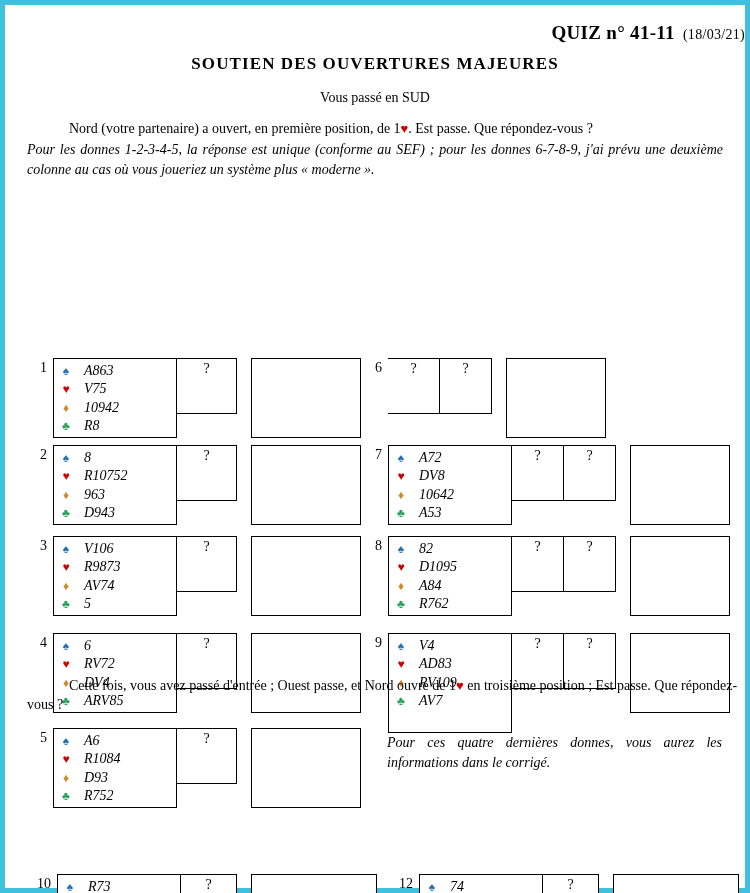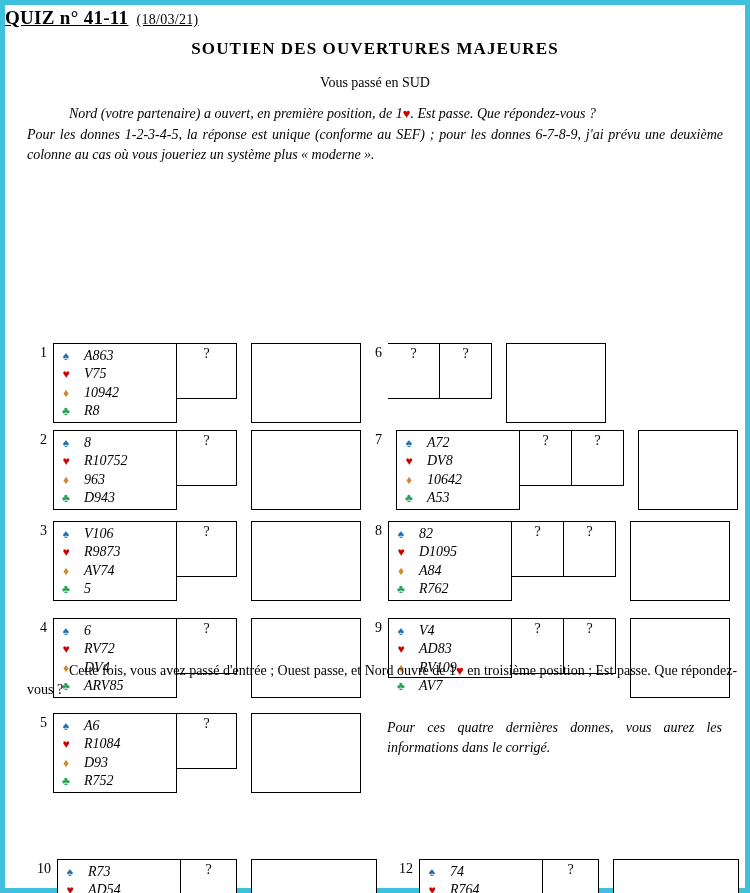--- a/index.html
+++ b/index.html
@@ -19,26 +19,25 @@
     background:#ffffff;
   }
   .inner {
     position:relative;
     width:100%; height:100%;
     padding:0;
   }
 
   
   .title-quiz {
-    text-align:left;
+    text-align:right;
     font-weight:bold;
     font-size:19px;
-    margin-top:2px;
+    margin-top:17px;
     letter-spacing:.3px;
-    text-decoration:underline;
   }
   .title-quiz .date {
     font-size:14px;
     font-weight:normal;
     margin-left:8px;
   }
   .title-sub {
     text-align:center;
     font-weight:bold;
     font-size:17px;
@@ -50,21 +49,20 @@
     font-size:14px;
     margin-top:16px;
   }
 
   
   .para-block { margin:14px 22px 0 22px; }
   .para-lead {
     font-size:14px;
     text-indent:42px;
     line-height:1.35;
-    font-style:italic;
   }
   .para-ital {
     font-size:14px;
     font-style:italic;
     line-height:1.42;
     text-align:justify;
     margin-top:1px;
   }
   .para-mid {
     font-size:14px;
@@ -222,21 +220,21 @@
     <div class="qrow" style="left:355px; top:178px;">
       <div class="qnum">6</div>
       <div class="qmark-box" style="width:52px;height:56px;">?</div>
       <div class="qmark-box" style="width:52px;height:56px;">?</div>
       <div class="spacer" style="width:14px;"></div>
       <div class="ans-box" style="width:100px;height:80px;"></div>
     </div>
 
     <div class="qrow" style="left:355px; top:265px;">
       <div class="qnum">7</div>
-      <div class="hand-box" style="width:124px;height:80px;margin-left:8px;">
+      <div class="hand-box" style="width:124px;height:80px;">
         <div class="hand-line"><span class="suit s-spade">♠</span><span class="cards">A72</span></div>
         <div class="hand-line"><span class="suit s-heart">♥</span><span class="cards">DV8</span></div>
         <div class="hand-line"><span class="suit s-diamond">♦</span><span class="cards">10642</span></div>
         <div class="hand-line"><span class="suit s-club">♣</span><span class="cards">A53</span></div>
       </div>
       <div class="qmark-box" style="width:52px;height:56px;">?</div>
       <div class="qmark-box" style="width:52px;height:56px;">?</div>
       <div class="spacer" style="width:14px;"></div>
       <div class="ans-box" style="width:100px;height:80px;"></div>
     </div>
@@ -250,21 +248,21 @@
         <div class="hand-line"><span class="suit s-club">♣</span><span class="cards">R762</span></div>
       </div>
       <div class="qmark-box" style="width:52px;height:56px;">?</div>
       <div class="qmark-box" style="width:52px;height:56px;">?</div>
       <div class="spacer" style="width:14px;"></div>
       <div class="ans-box" style="width:100px;height:80px;"></div>
     </div>
 
     <div class="qrow" style="left:355px; top:453px;">
       <div class="qnum">9</div>
-      <div class="hand-box" style="width:124px;height:60px;">
+      <div class="hand-box" style="width:124px;height:100px;">
         <div class="hand-line"><span class="suit s-spade">♠</span><span class="cards">V4</span></div>
         <div class="hand-line"><span class="suit s-heart">♥</span><span class="cards">AD83</span></div>
         <div class="hand-line"><span class="suit s-diamond">♦</span><span class="cards">RV109</span></div>
         <div class="hand-line"><span class="suit s-club">♣</span><span class="cards">AV7</span></div>
       </div>
       <div class="qmark-box" style="width:52px;height:56px;">?</div>
       <div class="qmark-box" style="width:52px;height:56px;">?</div>
       <div class="spacer" style="width:14px;"></div>
       <div class="ans-box" style="width:100px;height:80px;"></div>
     </div>

